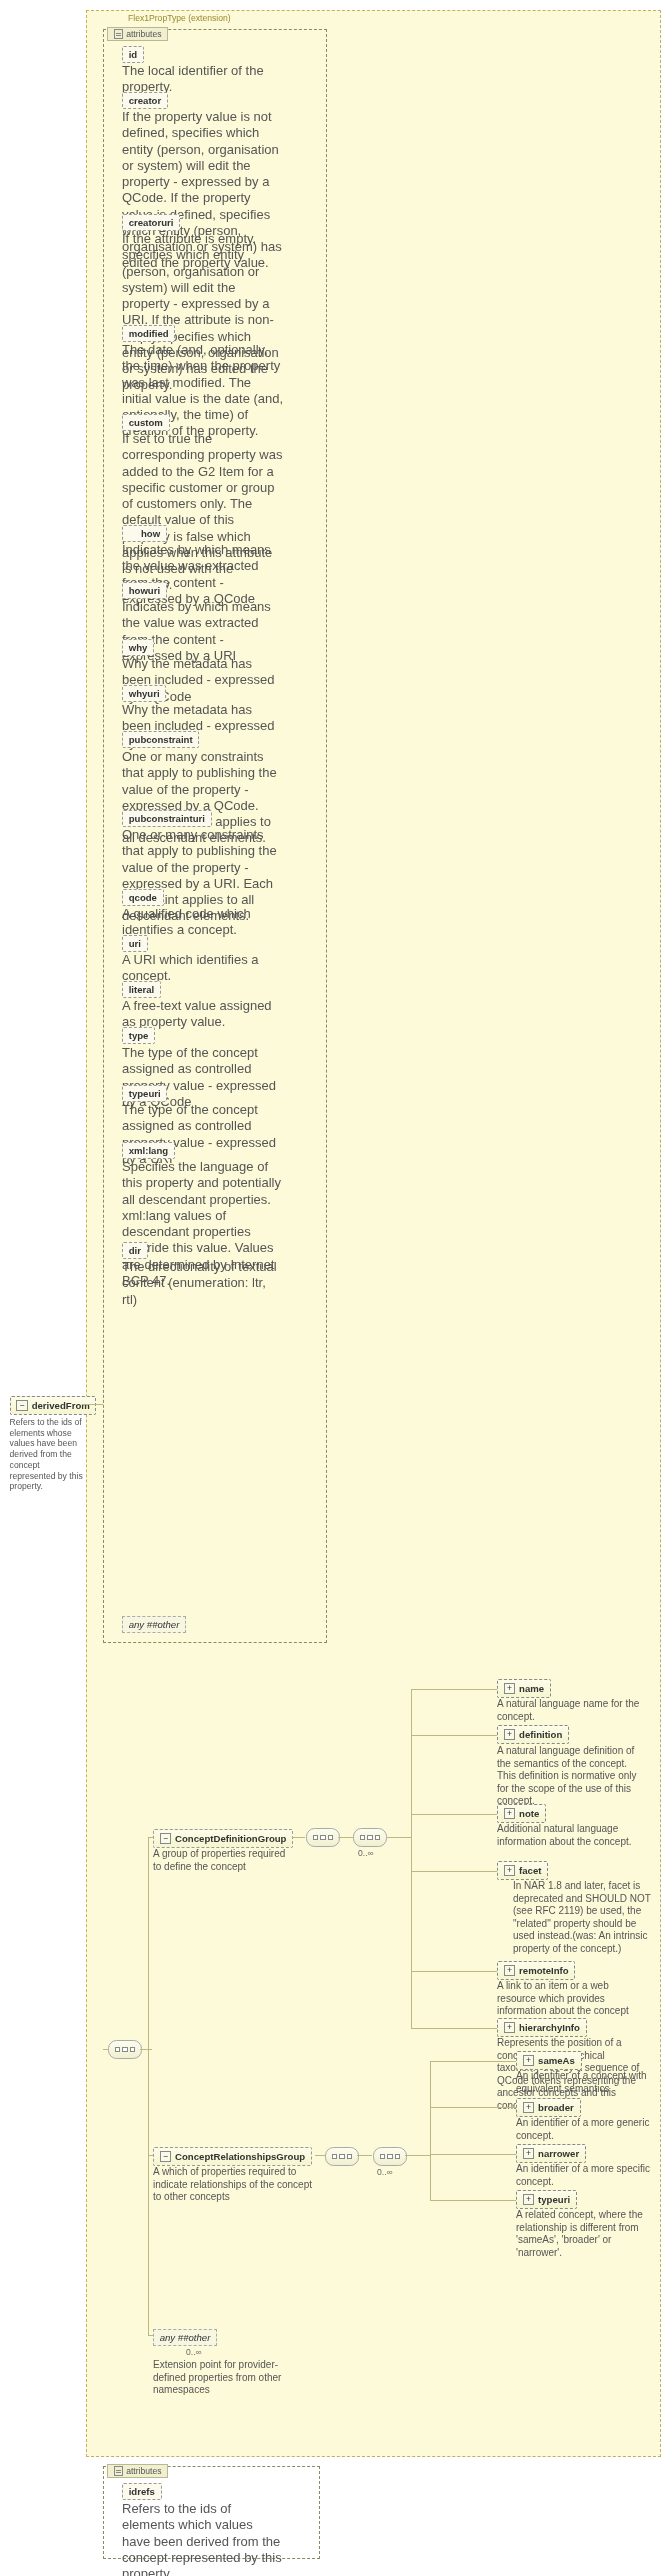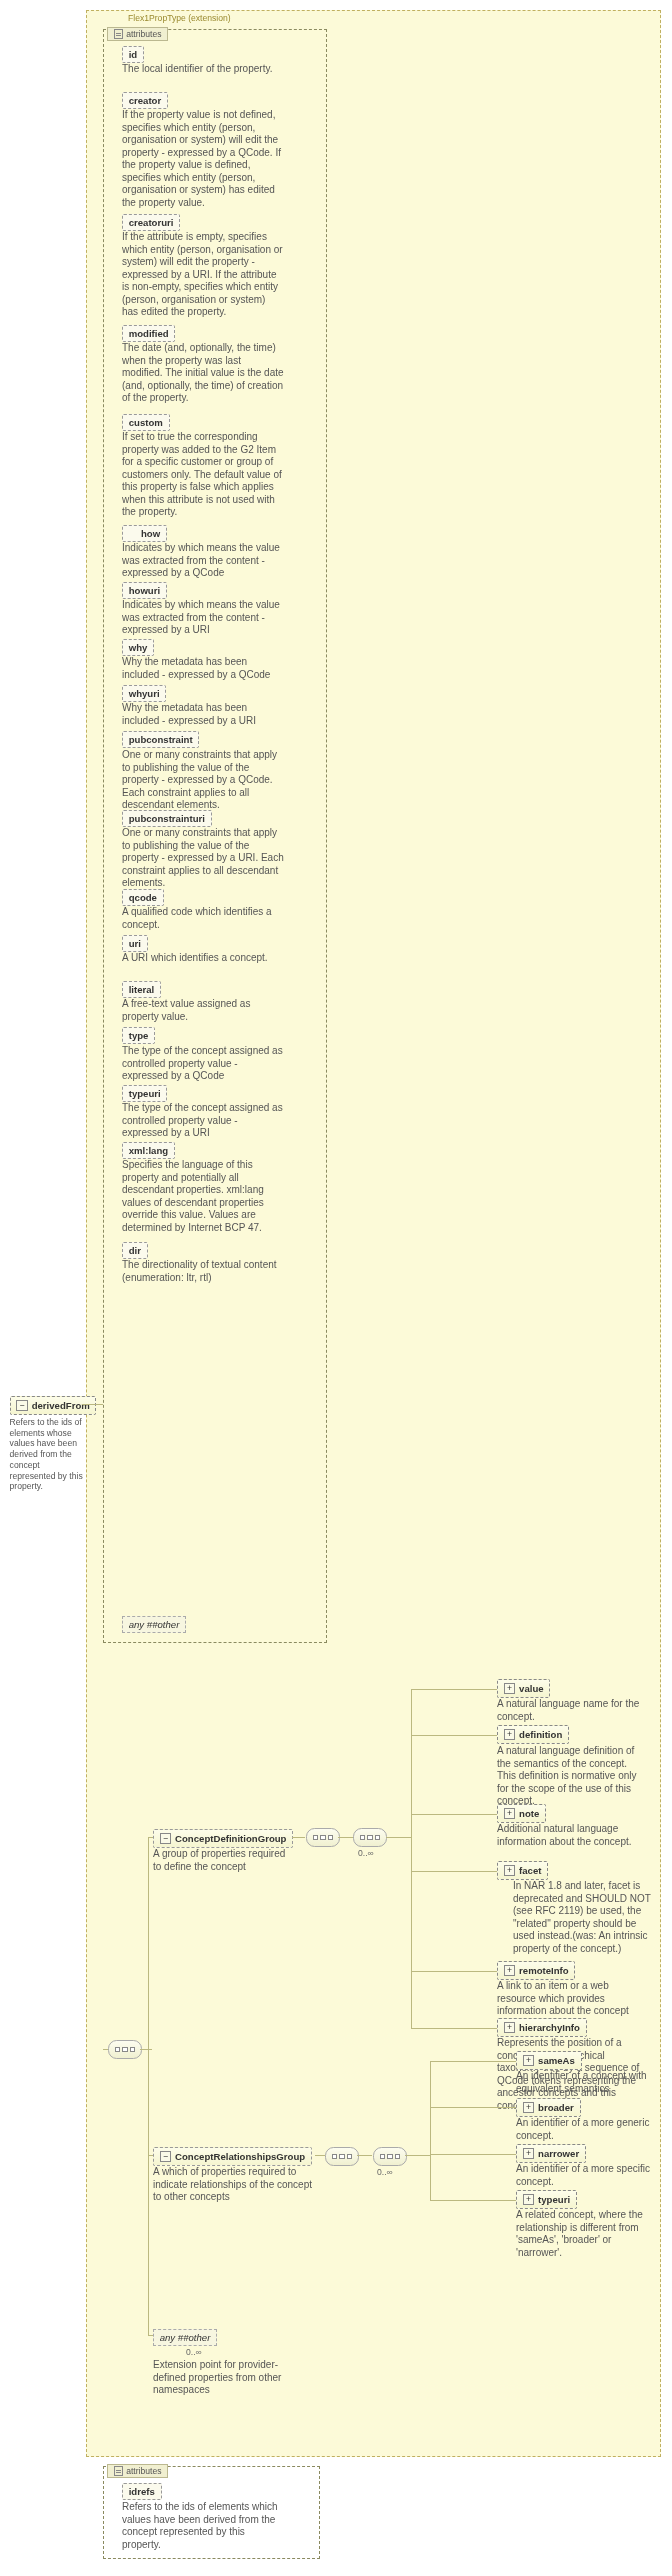--- a/index.html
+++ b/index.html
@@ -79,21 +79,21 @@
     position: absolute;
     border: 1px dashed #999;
     background: #fbfaed;
     border-radius: 1.9px;
     padding: 1.9px 5.7px;
     font-size: 9.6px;
     font-weight: bold;
   }
   .attr-desc {
     position: absolute;
-    font-size: 10px;
+    font-size: 13px;
     color: #555;
     line-height: 1.25;
     width: 162px;
   }
   .connector {
     position: absolute;
     background: #bbb880;
   }
   .seq-marker {
     position: absolute;
@@ -261,21 +261,21 @@
   <div class="connector" style="left:386px; top:1837px; width:15.3px; height:1px;"></div>
 
   <div class="connector" style="left:148px; top:1837px; width:1px; height:499px;"></div>
   <div class="connector" style="left:148px; top:1837px; width:4.8px; height:1px;"></div>
   <div class="connector" style="left:148px; top:2155px; width:4.8px; height:1px;"></div>
   <div class="connector" style="left:148px; top:2335px; width:4.8px; height:1px;"></div>
 
   <div id="group1-children">
       <div class="child-box optional" style="left: 497px; top: 1679px;">
         <span class="small-plus">+</span>
-        <span>value</span>
+        <span>name</span>
       </div>
       <div class="child-desc" style="left: 497px; top: 1698px; width: 143px;">A natural language name for the concept.</div>
       <div class="child-box optional" style="left: 497px; top: 1725px;">
         <span class="small-plus">+</span>
         <span>definition</span>
       </div>
       <div class="child-desc" style="left: 497px; top: 1745px; width: 143px;">A natural language definition of the semantics of the concept. This definition is normative only for the scope of the use of this concept.</div>
       <div class="child-box optional" style="left: 497px; top: 1804px;">
         <span class="small-plus">+</span>
         <span>note</span>

